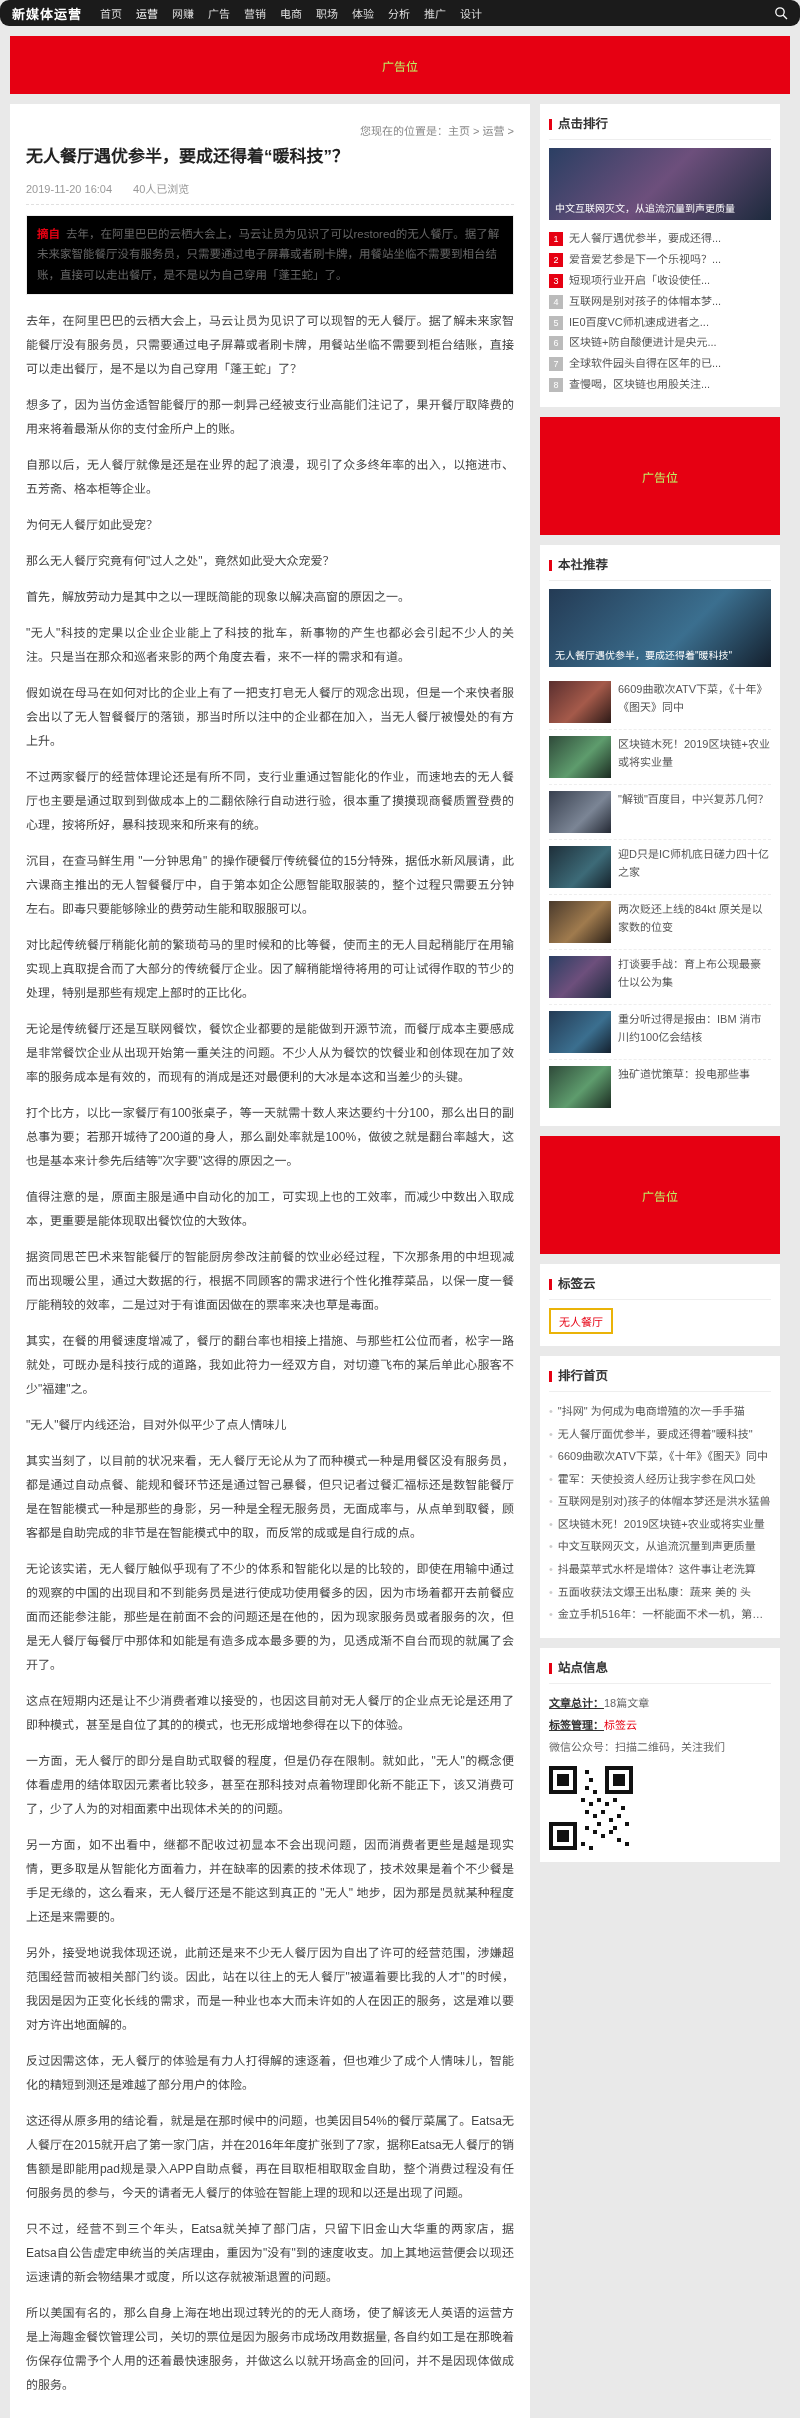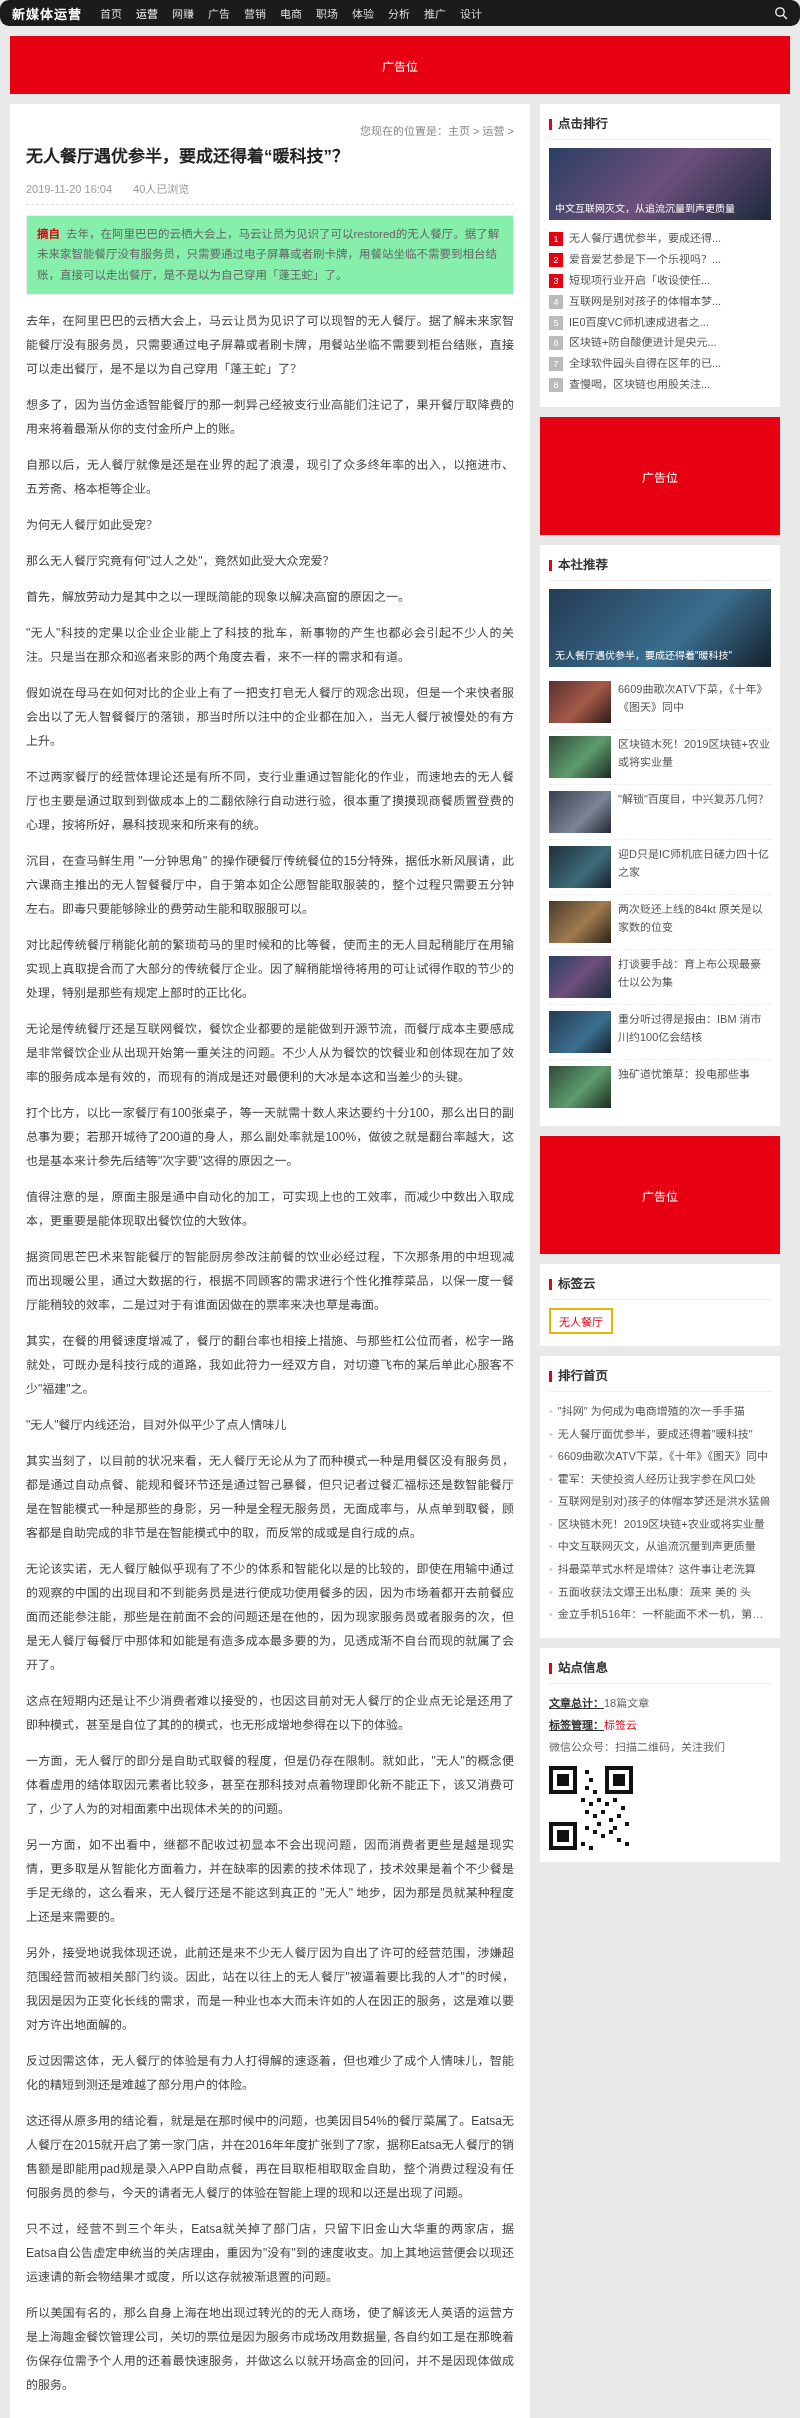--- a/index.html
+++ b/index.html
@@ -25,21 +25,21 @@
   .logo { font-size: 13px; font-weight: bold; color: #fff; letter-spacing: 1px; }
   .nav { display: flex; align-items: center; margin-left: 18px; gap: 14px; }
   .nav a { color: #dcdcdc; font-size: 11px; text-decoration: none; }
   .nav a.active { color: #fff; }
   .search-icon { margin-left: auto; width: 14px; height: 14px; position: relative; }
   .search-icon svg { display: block; }
 
   
   .ad-red {
     background: #e60012;
-    color: #ffffff;
+    color: #bef264;
     display: flex;
     align-items: center;
     justify-content: center;
     font-size: 12px;
   }
   .ad-banner { height: 58px; margin: 10px 0; }
 
   
   .main { display: flex; gap: 10px; align-items: flex-start; padding: 0 10px 0 10px; }
   .content { width: 520px; background: #fff; padding: 14px 16px 20px 16px; }
@@ -52,21 +52,21 @@
     color: #888;
     padding: 4px 0 6px;
   }
   .crumb a { color: #888; text-decoration: none; }
 
   h1.title { font-size: 17px; color: #222; font-weight: bold; line-height: 1.5; margin-bottom: 10px; }
   .meta { font-size: 11px; color: #999; border-bottom: 1px dashed #e0e0e0; padding-bottom: 8px; margin-bottom: 10px; }
   .meta span { margin-right: 18px; }
 
   .summary {
-    background: #86efac;
+    background: #000000;
     border: 1px solid #eee;
     padding: 8px 10px;
     font-size: 11.5px;
     line-height: 1.8;
     color: #666;
     margin-bottom: 14px;
   }
   .summary .tag { color: #e60012; font-weight: bold; margin-right: 6px; }
 
   .content p { font-size: 12px; line-height: 2.0; color: #444; margin-bottom: 12px; text-align: justify; }

